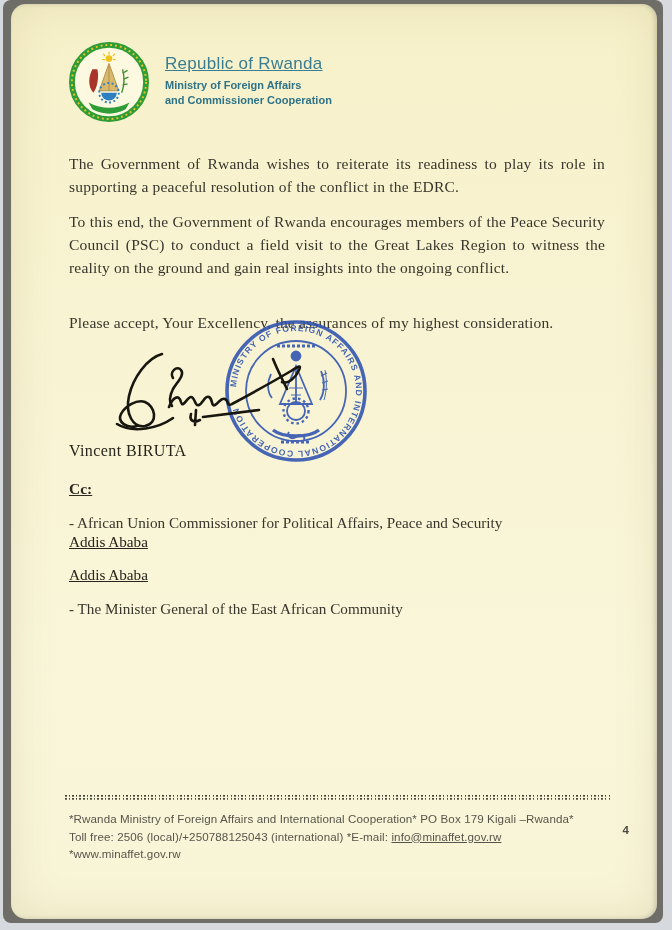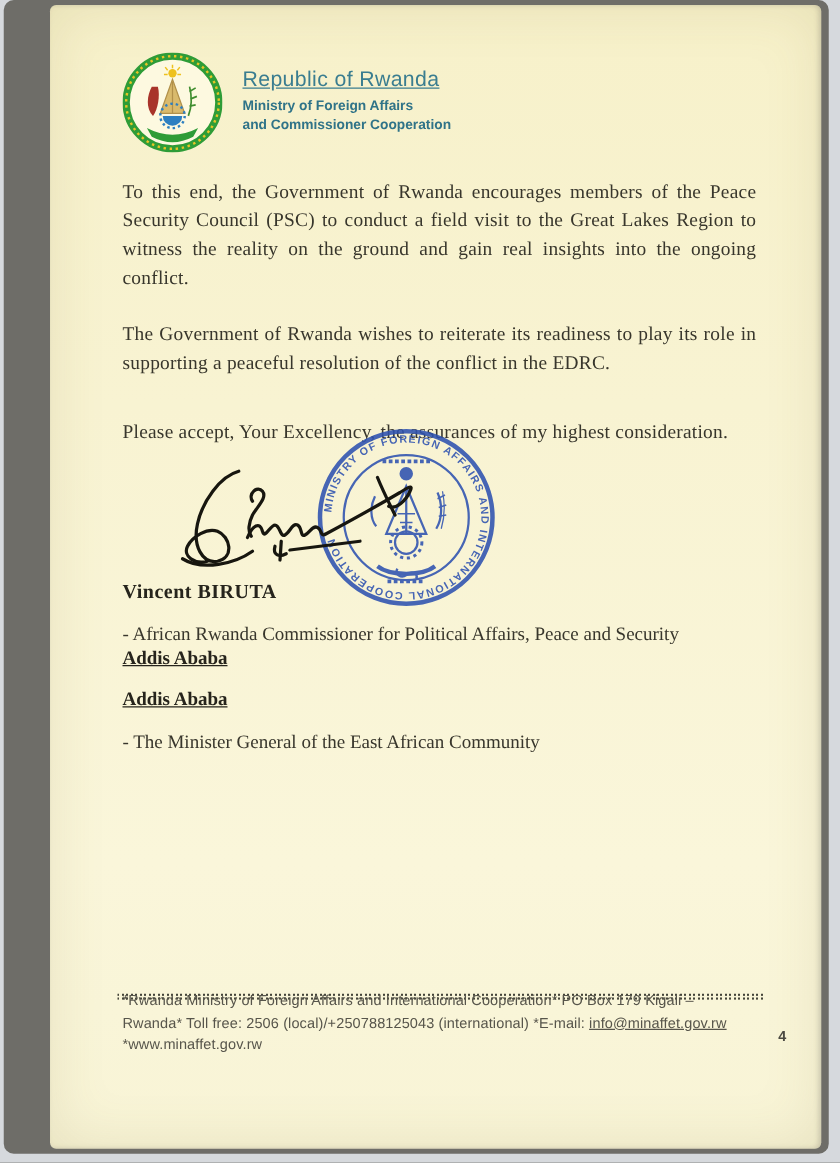--- a/index.html
+++ b/index.html
@@ -10,23 +10,22 @@
     overflow:hidden;
   }
   .stage{position:relative;width:672px;height:930px;background:#d6d9dd;}
   .scan-rim{
     position:absolute;left:3px;top:0;right:9px;bottom:7px;
     background:#6e6d68;border-radius:8px;
   }
   .paper{
     position:absolute;left:11px;top:4px;right:15px;bottom:11px;
     background:linear-gradient(180deg,#f7f1ca 0%,#f8f3d2 35%,#faf6da 75%,#f8f4d6 100%);
-    border-radius:5px;
+    border-radius:15px;
     box-shadow:inset 0 0 46px rgba(125,110,50,0.14), inset -2px 0 4px rgba(90,90,90,0.25);
-    margin-left:29px;
   }
   .content{
     position:absolute;left:0;top:0;right:0;bottom:0;
     padding:38px 52px 0 58px;
     color:#35332a;
   }
   
   .letterhead{display:flex;align-items:flex-start;gap:16px;height:88px;}
   .logo{width:80px;height:80px;flex:0 0 auto;}
   .head-text{padding-top:12px;}
@@ -44,39 +43,39 @@
     font-size:15.5px;line-height:23px;text-align:justify;
     margin:0;color:#38362c;letter-spacing:.2px;
   }
   .para.p1{margin-top:12px;}
   .para.p2{margin-top:22px;}
   .para.p3{margin-top:32px;}
   
   .sign-area{position:relative;height:108px;}
   .stamp-svg{position:absolute;left:152px;top:-18px;width:150px;height:150px;opacity:.88;}
   .sig-svg{position:absolute;left:38px;top:10px;width:200px;height:95px;}
-  .signer-name{font-size:16px;font-weight:bold;color:#26241c;letter-spacing:.4px;}
+  .signer-name{font-size:16px;font-weight:normal;color:#26241c;letter-spacing:.4px;}
   .signer-title{font-size:15.5px;margin-top:4px;color:#38362c;}
   
   .cc-label{margin-top:20px;font-size:15.5px;font-weight:bold;text-decoration:underline;color:#2c2a22;}
   .cc-item{margin-top:15px;}
   .cc-line{font-size:15.2px;line-height:19px;color:#38362c;}
-  .cc-loc{font-size:15.2px;font-weight:bold;text-decoration:underline;color:#26241c;margin-top:1px;}
+  .cc-loc{font-size:15.2px;font-weight:normal;text-decoration:underline;color:#26241c;margin-top:1px;}
   
   .dotline{
     position:absolute;left:54px;right:46px;top:791px;height:5px;
     background-image:
       repeating-linear-gradient(90deg,#45453a 0 1.5px,transparent 1.5px 3.6px),
       repeating-linear-gradient(90deg,#45453a 0 1.5px,transparent 1.5px 3.6px);
     background-size:100% 1.7px,100% 1.7px;
     background-position:0 0,0 3.3px;
     background-repeat:no-repeat,no-repeat;
   }
   .footer-text{
-    position:absolute;left:58px;right:72px;top:788px;
+    position:absolute;left:58px;right:72px;top:806px;
     font-family:"Liberation Sans", sans-serif;
     font-size:11.6px;line-height:17.5px;color:#57554b;letter-spacing:.1px;
   }
   .footer-email{text-decoration:underline;}
   .page-num{
     position:absolute;right:28px;top:820px;
     font-family:"Liberation Sans", sans-serif;
     font-size:11.5px;font-weight:bold;color:#4c4a42;
   }
 </style>
@@ -119,22 +118,22 @@
 
           <path d="M20,62 Q41,73 62,62 L58,69 Q41,78 24,69 Z" fill="#2e9c37"></path>
         </svg>
         <div class="head-text">
           <div class="country">Republic of Rwanda</div>
           <div class="ministry">Ministry of Foreign Affairs</div>
           <div class="ministry">and Commissioner Cooperation</div>
         </div>
       </div>
 
+      <p class="para p2">The Government of Rwanda wishes to reiterate its readiness to play its role in supporting a peaceful resolution of the conflict in the EDRC.</p>
       <p class="para p1">To this end, the Government of Rwanda encourages members of the Peace Security Council (PSC) to conduct a field visit to the Great Lakes Region to witness the reality on the ground and gain real insights into the ongoing conflict.</p>
-      <p class="para p2">The Government of Rwanda wishes to reiterate its readiness to play its role in supporting a peaceful resolution of the conflict in the EDRC.</p>
       <p class="para p3">Please accept, Your Excellency, the assurances of my highest consideration.</p>
 
       <div class="sign-area">
         <svg class="stamp-svg" viewBox="0 0 150 150">
           <g stroke="#2e52b0" fill="none">
             <circle cx="75" cy="75" r="69" stroke-width="3.6"></circle>
             <circle cx="75" cy="75" r="50" stroke-width="1.8"></circle>
           </g>
           <defs>
             <path id="stampCircle" d="M 15,75 A 60,60 0 1 1 135,75 A 60,60 0 1 1 15,75"></path>
@@ -172,23 +171,24 @@
             <path d="M62,63 C66,53 72,50 74,58 C76,65 80,53 84,53 C88,53 88,63 92,61 C96,59 98,51 102,53 C106,55 104,63 108,61 C112,59 114,53 118,55 C122,57 120,63 125,60 C138,53 162,40 184,27 C190,23 195,20 192,26 C189,33 181,41 175,38"></path>
             <path d="M166,15 C170,25 175,35 180,45"></path>
             <path d="M96,73 L152,66"></path>
             <path d="M84,70 C82,77 87,79 93,76 M89,66 L88,81"></path>
           </g>
         </svg>
       </div>
 
       <div class="signer-name">Vincent BIRUTA</div>
 
+      <div class="cc-label">Cc:</div>
 
       <div class="cc-item">
-        <div class="cc-line">- African Rwanda Commissioner for Political Affairs, Peace and Security</div>
+        <div class="cc-line">- African Union Commissioner for Political Affairs, Peace and Security</div>
         <div class="cc-loc">Addis Ababa</div>
       </div>
       <div class="cc-item">
         <div class="cc-loc">Addis Ababa</div>
       </div>
       <div class="cc-item">
         <div class="cc-line">- The Minister General of the East African Community</div>
       </div>
 
     </div>

